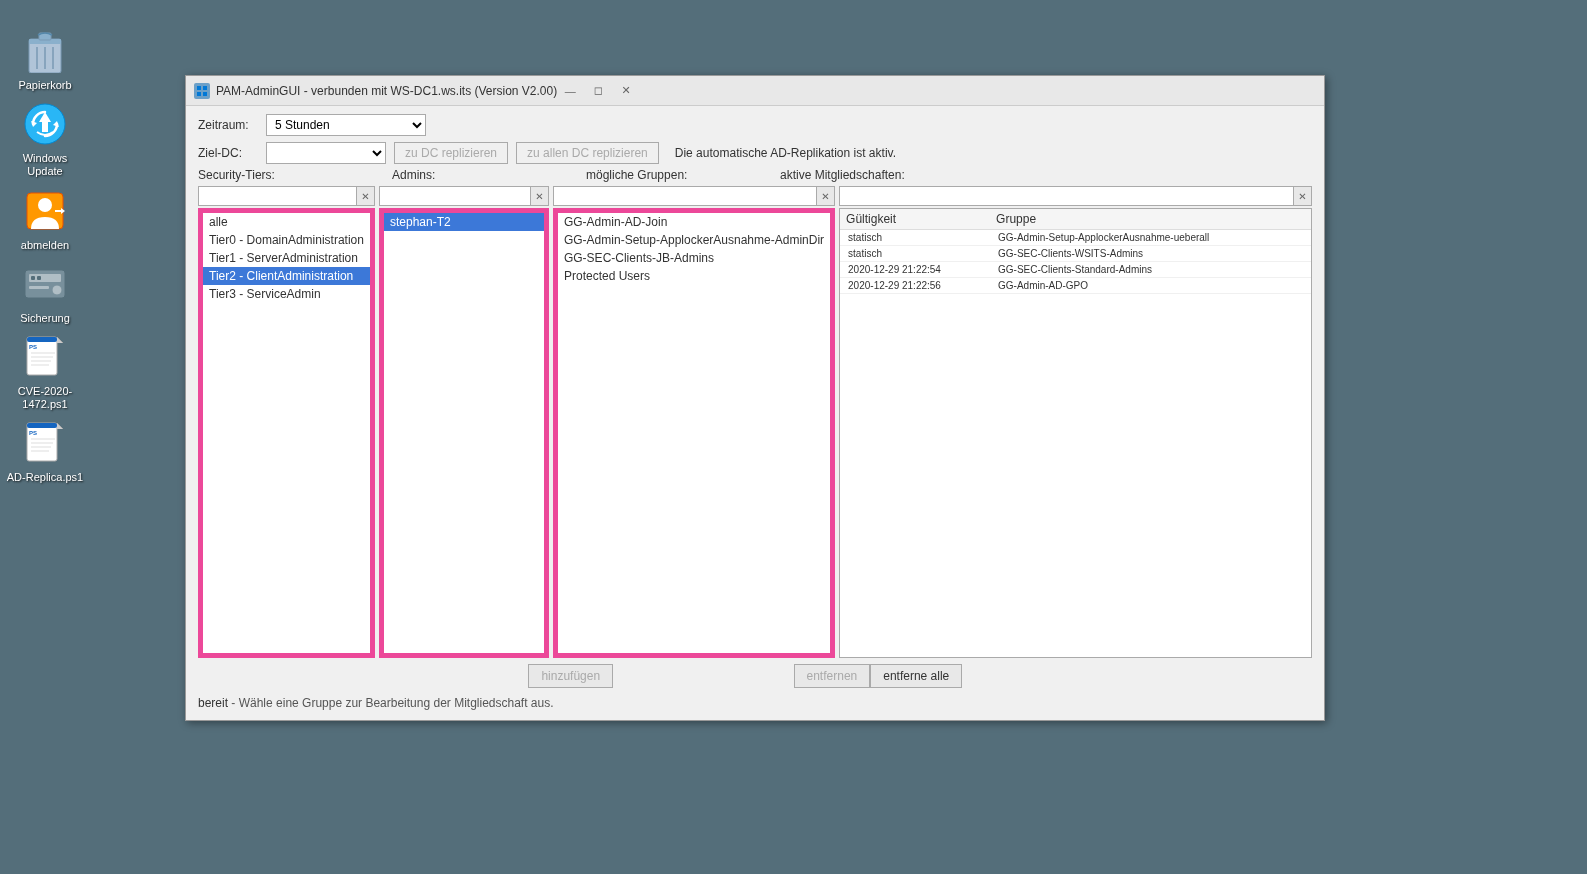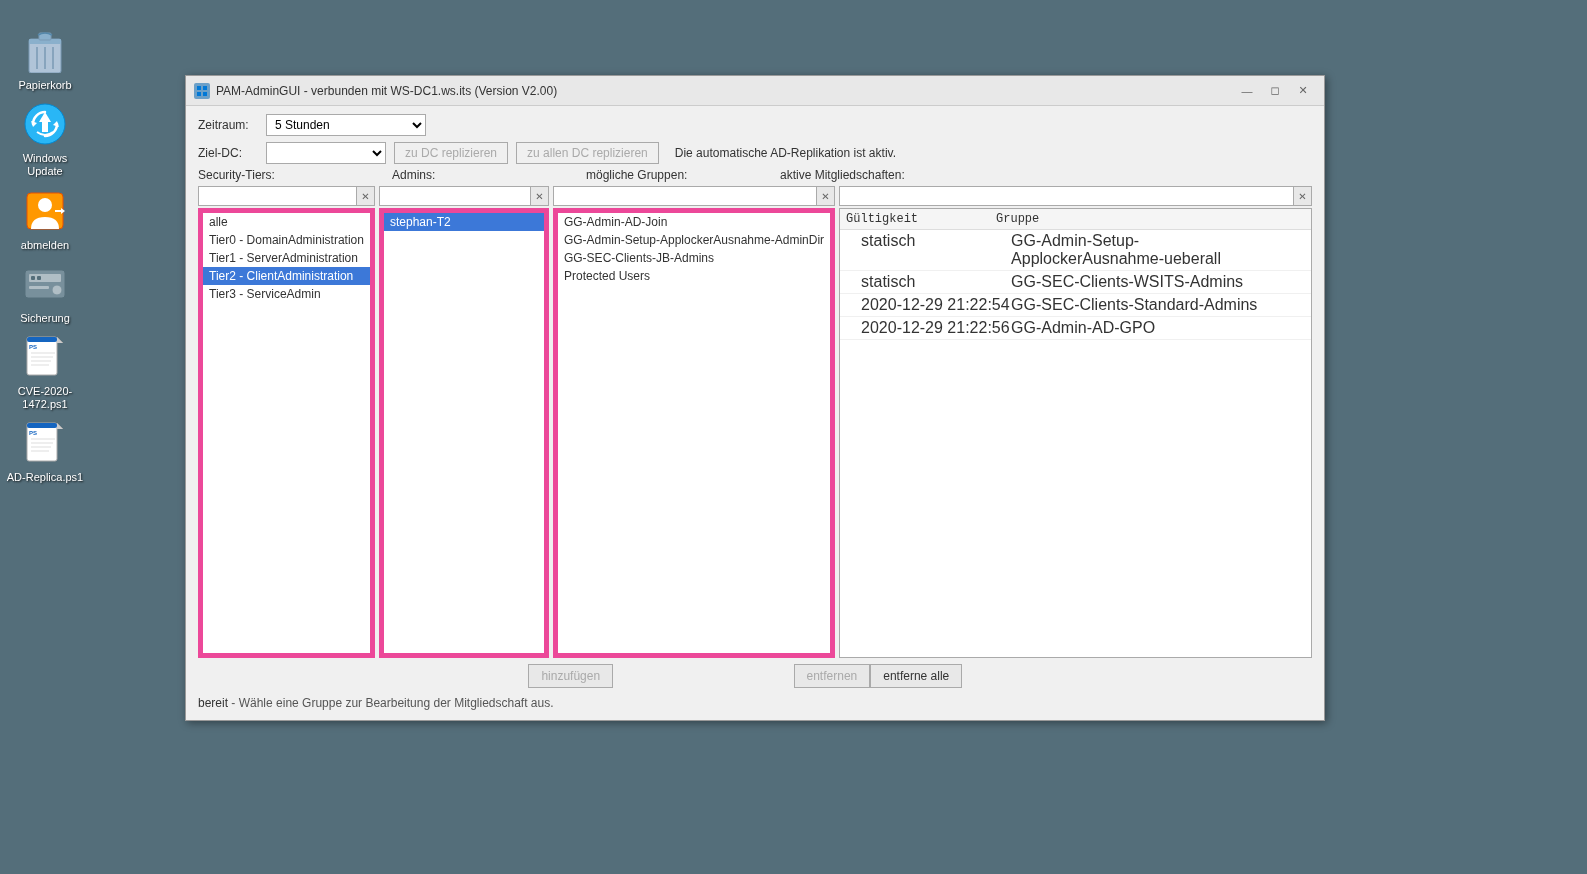--- a/index.html
+++ b/index.html
@@ -69,21 +69,20 @@
       border: 1px solid #999;
       box-shadow: 2px 2px 8px rgba(0,0,0,0.4);
     }
 
     .window-titlebar {
       background: #e8e8e8;
       border-bottom: 1px solid #ccc;
       padding: 6px 8px;
       display: flex;
       align-items: center;
-      justify-content: space-between;
       height: 30px;
     }
 
     .window-title {
       font-size: 12px;
       color: #333;
       display: flex;
       align-items: center;
       gap: 6px;
     }
@@ -250,36 +249,35 @@
     .memberships-header {
       display: flex;
       padding: 3px 6px;
       border-bottom: 1px solid #ddd;
       background: #f5f5f5;
       font-size: 12px;
       color: #333;
       font-weight: normal;
       position: sticky;
       top: 0;
-      font-family: Liberation Mono, monospace;
     }
 
     .memberships-header .col-validity {
       width: 150px;
       min-width: 150px;
     }
 
     .memberships-header .col-group {
       flex: 1;
     }
 
     .membership-row {
       display: flex;
-      padding: 2px 21px;
-      font-size: 16px;
+      padding: 2px 8px;
+      font-size: 10px;
       color: #333;
       border-bottom: 1px solid #f0f0f0;
     }
 
     .membership-row .col-validity {
       width: 150px;
       min-width: 150px;
     }
 
     .membership-row .col-group {

